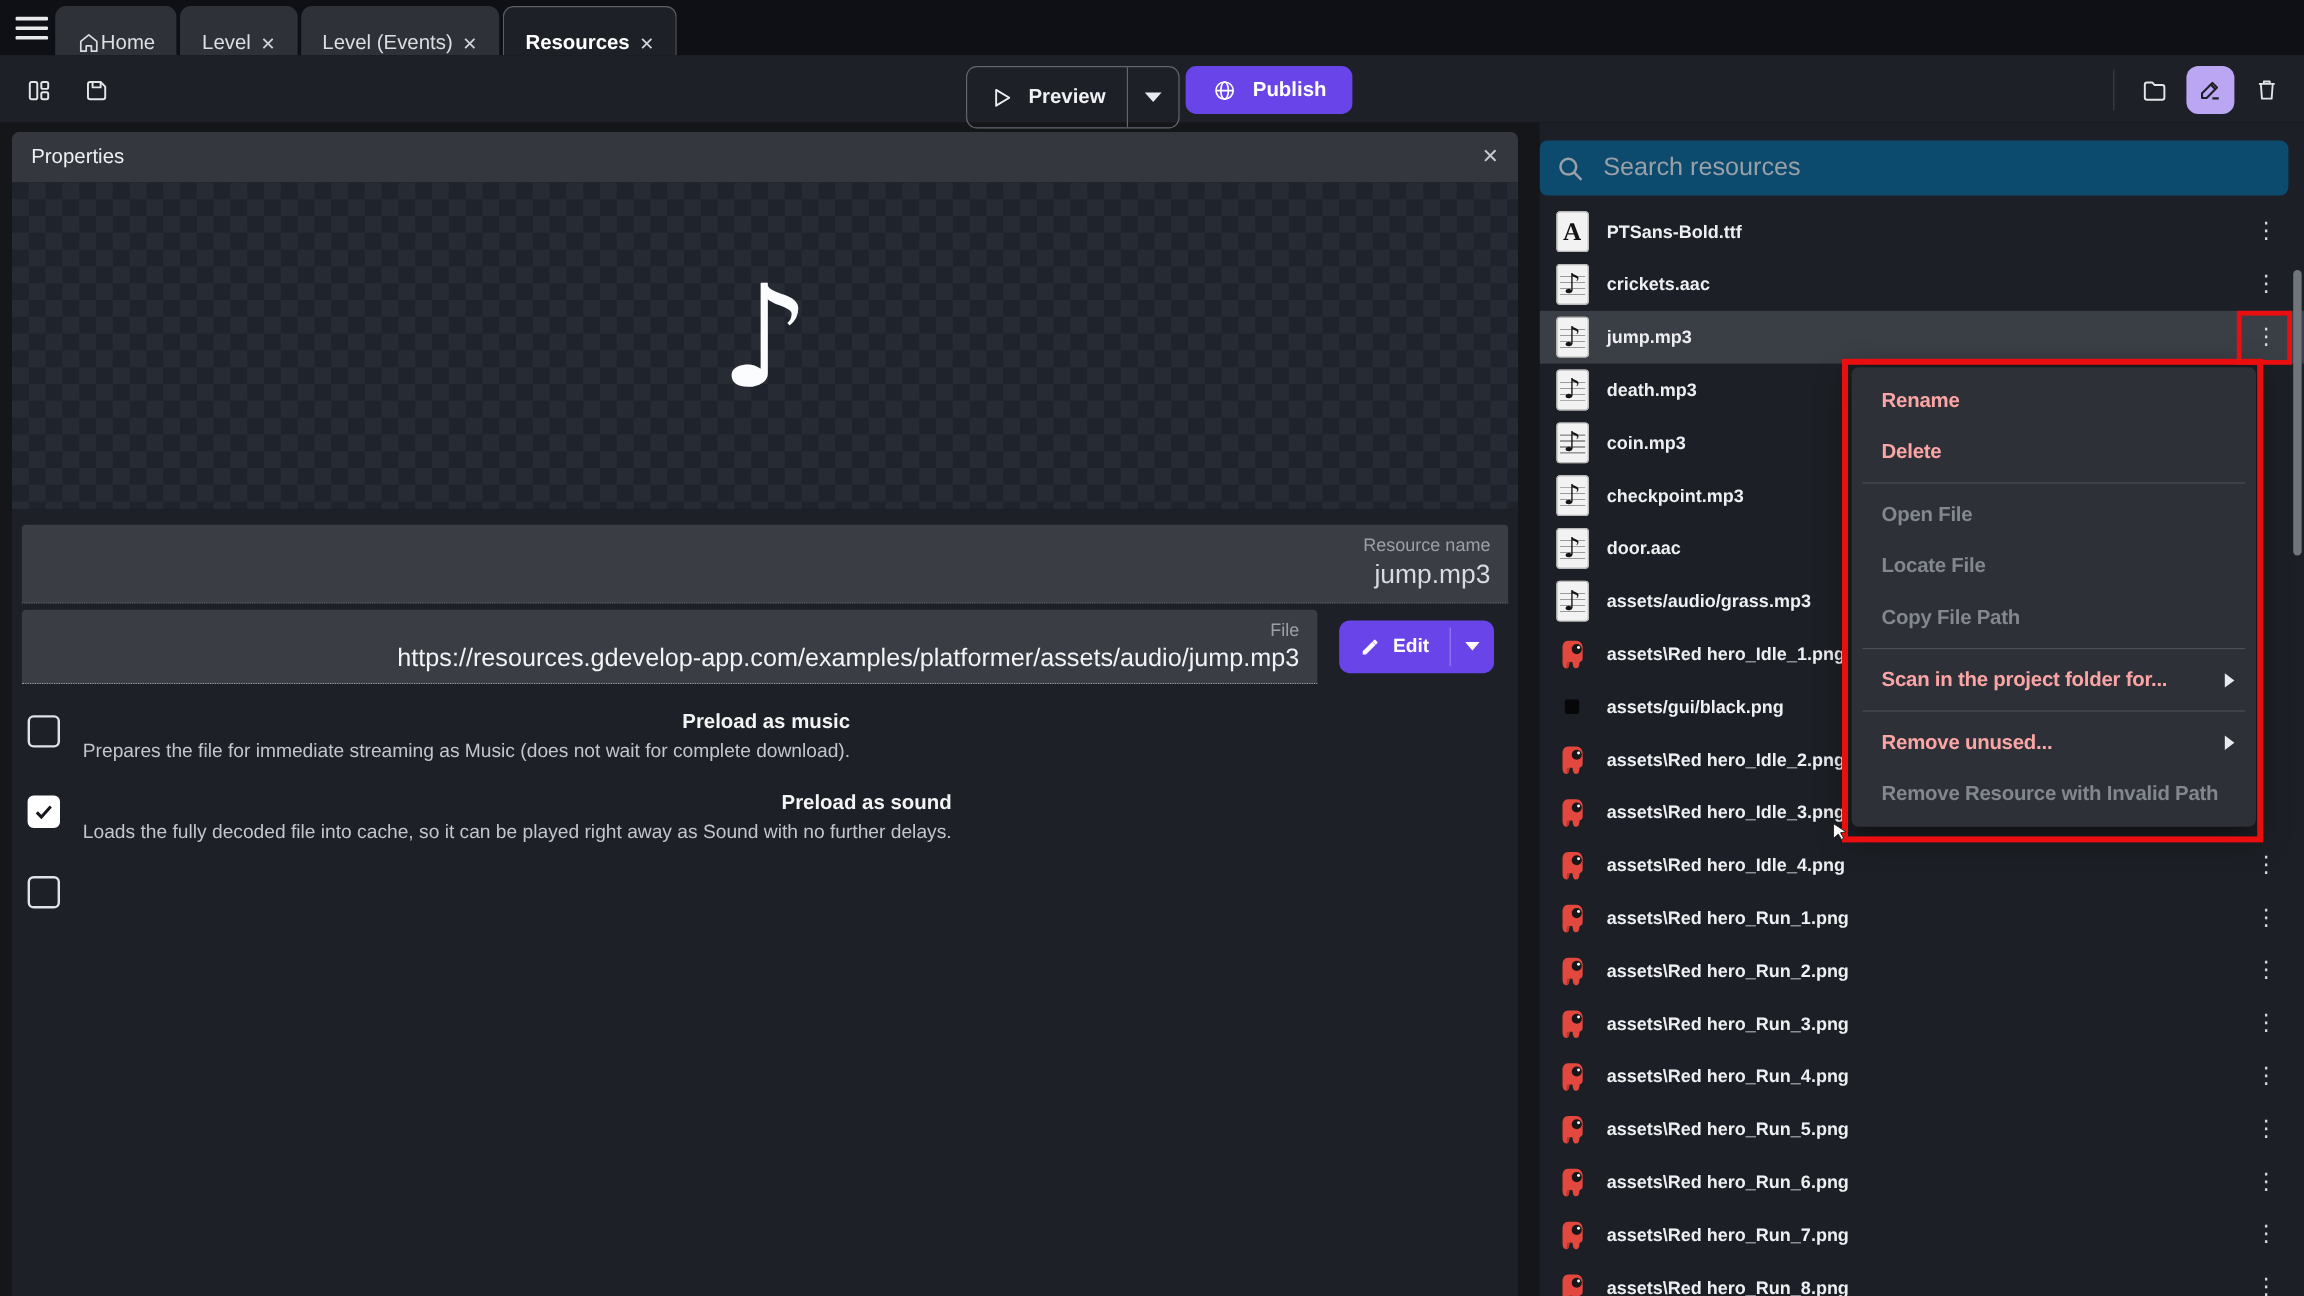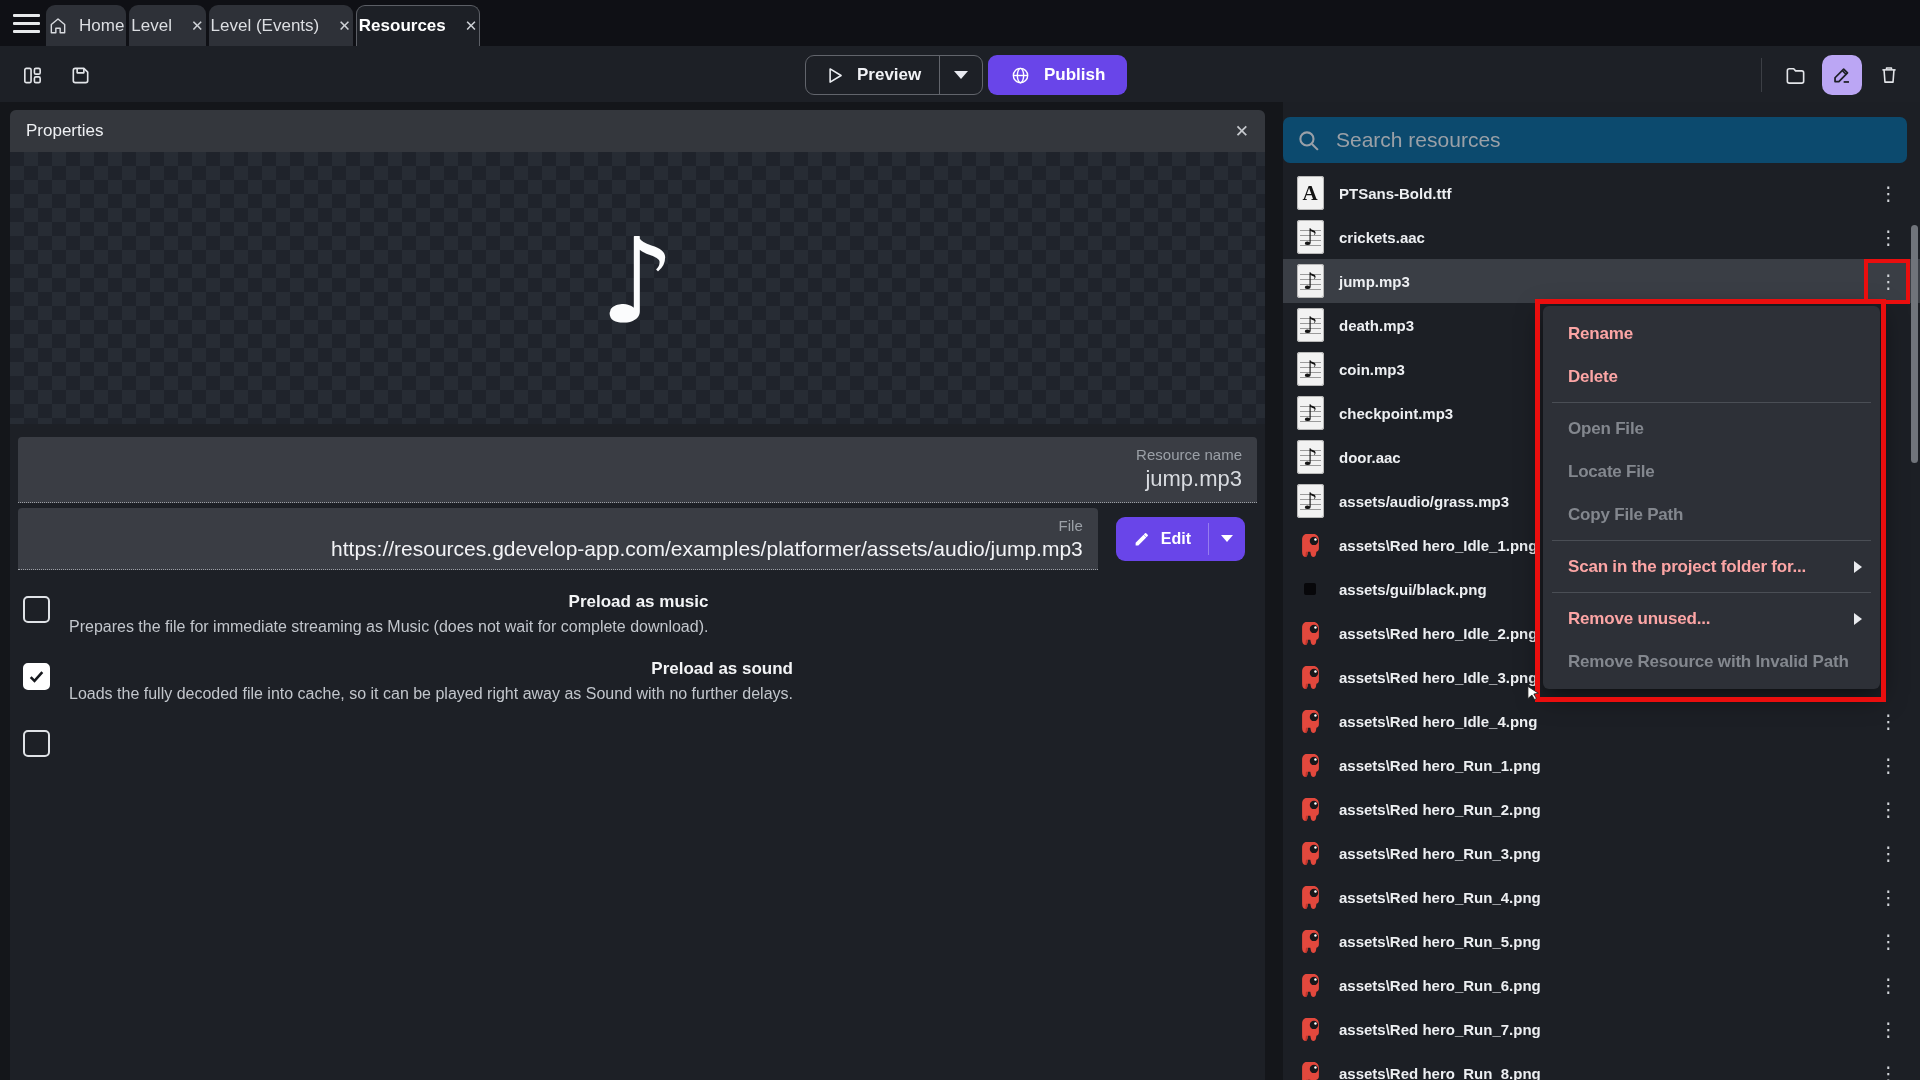--- a/index.html
+++ b/index.html
@@ -6,31 +6,31 @@
   body{width:1920px;height:1080px;position:relative;overflow:hidden;background:#14161a;
        font-family:"Liberation Sans",sans-serif;color:#e8eaed;}
   svg{display:block;}
 
   
   .tabbar{position:absolute;top:0;left:0;right:0;height:46px;background:#0f1015;display:flex;align-items:flex-end;}
   .hamburger{width:46px;height:46px;display:flex;flex-direction:column;justify-content:center;gap:5px;
              padding-left:13px;box-sizing:border-box;cursor:pointer;}
   .hamburger i{display:block;width:27px;height:3px;background:#e8eaec;border-radius:1px;}
   .tabs{display:flex;align-items:flex-end;height:46px;}
-  .tab{height:41px;display:flex;align-items:center;gap:11px;padding:0 2px;background:#2e3138;
+  .tab{height:41px;display:flex;align-items:flex-end;padding:0 18px;background:#2e3138;
        border-radius:9px 9px 0 0;margin-right:3px;font-size:17px;color:#dcdee2;box-sizing:border-box;}
   .tab.active{background:#1d2026;border:1px solid #5c5f66;border-bottom:none;color:#ffffff;font-weight:bold;}
   .tab-ic{display:flex;}
   .tab-close{font-size:15px;color:#cfd2d7;margin-left:8px;font-family:"DejaVu Sans",sans-serif;}
 
   
   .toolbar{position:absolute;top:46px;left:0;right:0;height:56px;background:#1d2026;}
   .tb-left{position:absolute;left:14px;top:11px;display:flex;gap:12px;}
   .tbtn{width:36px;height:36px;display:flex;align-items:center;justify-content:center;border-radius:8px;cursor:pointer;}
-  .preview-btn{position:absolute;left:805px;top:9px;height:40px;border:1px solid #62656c;border-radius:9px;
+  .preview-btn{position:absolute;left:805px;top:9px;height:52px;border:1px solid #62656c;border-radius:9px;
                display:flex;align-items:stretch;box-sizing:border-box;}
   .preview-main{display:flex;align-items:center;gap:12px;padding:0 18px;cursor:pointer;}
   .preview-label{font-size:17px;font-weight:bold;color:#f0f1f5;}
   .btn-sep{width:1px;background:#62656c;}
   .caret-cell{width:42px;display:flex;align-items:center;justify-content:center;cursor:pointer;}
   .caret{width:0;height:0;border-left:7px solid transparent;border-right:7px solid transparent;border-top:8px solid #e8eaf0;}
   .publish-btn{position:absolute;left:988px;top:9px;height:40px;background:#6945e9;border-radius:9px;
                display:flex;align-items:center;gap:13px;padding:0 22px;cursor:pointer;}
   .publish-label{font-size:17px;font-weight:bold;color:#ffffff;}
   .tb-right{position:absolute;right:13px;top:9px;display:flex;align-items:center;gap:9px;height:40px;}

